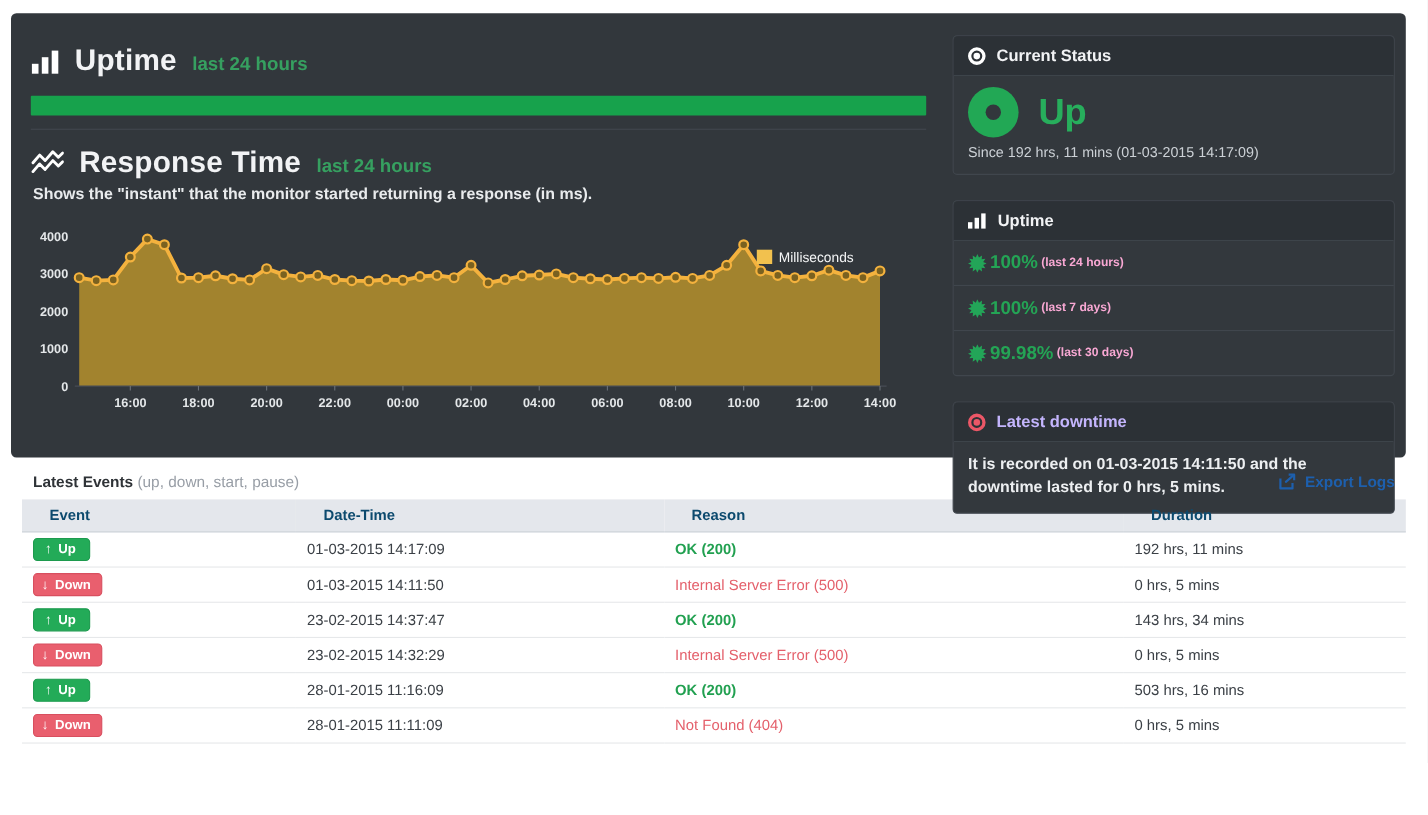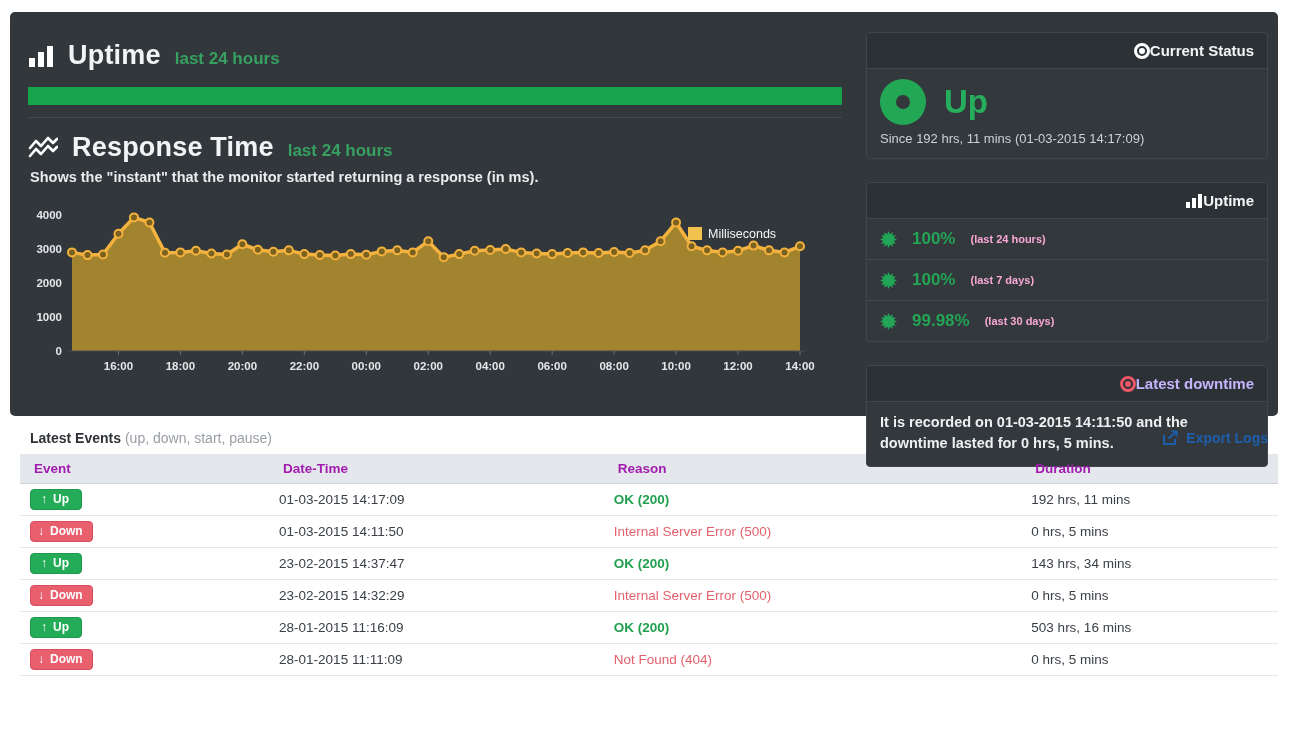--- a/index.html
+++ b/index.html
@@ -20,35 +20,35 @@
   .uptime-bar { margin:16px 0 0 0; height:18px; background:#17a24c; border-radius:1px; }
   .divider { border:none; border-top:1px solid #42484f; margin:12px 0 14px 0; }
 
   .chart-desc { color:#e9ebed; font-size:14.5px; font-weight:bold; margin:6px 0 18px 2px; }
 
   .chart-wrap { margin-top:14px; }
   .chart-wrap text { font-family:"Liberation Sans", sans-serif; }
 
   
   .panel { border:1px solid #40464d; border-radius:4px; background:#33383d; margin-bottom:23px; }
-  .panel-header { display:flex; align-items:center; padding:9px 13px;
+  .panel-header { display:flex; align-items:center; gap:10px; padding:9px 13px;
                   background:#2c3136; border-bottom:1px solid #40464d;
-                  border-radius:4px 4px 0 0;justify-content:flex-end; }
+                  border-radius:4px 4px 0 0; }
   .panel-header .ph-title { font-size:15px; font-weight:bold; color:#f2f3f5; }
   .panel-header.red .ph-title { color:#c4b5fd; }
 
   .status-body { padding:10px 13px 12px 13px; }
   .status-line { display:flex; align-items:center; gap:18px; }
   .big-dot { width:46px; height:46px; border-radius:50%; background:#22a855; position:relative; }
   .big-dot::after { content:""; position:absolute; left:16px; top:16px; width:14px; height:14px;
                     border-radius:50%; background:#32373c; }
   .status-word { color:#27ae5c; font-size:33px; font-weight:bold; }
   .since-text { color:#ccd1d6; font-size:13px; margin-top:6px; }
 
-  .uptime-row { display:flex; align-items:center; gap:15px; padding:10px 13px;
+  .uptime-row { display:flex; align-items:center; gap:3px; padding:10px 13px;
                 border-bottom:1px solid #40464d; }
   .uptime-row:last-child { border-bottom:none; }
   .uptime-pct { color:#24a455; font-size:17px; font-weight:bold; }
   .uptime-range { color:#f9a8d4; font-size:11px; font-weight:bold; }
 
   .downtime-body { padding:10px 13px 12px 13px; color:#edeff1; font-size:14.5px;
                    line-height:1.45; font-weight:bold; }
 
   .dot-icon { width:16px; height:16px; border-radius:50%; border:3px solid #ffffff;
               position:relative; background:#2c3136; }
@@ -60,22 +60,22 @@
   
   .events-section { padding:14px 20px 0 20px; }
   .events-bar { display:flex; justify-content:space-between; align-items:center; padding:0 10px 8px 10px; }
   .events-title { font-size:14px; color:#2f3337; }
   .events-title b { font-weight:bold; }
   .events-title .suffix { color:#989ea6; font-weight:normal; }
   .export-link { display:flex; align-items:center; gap:7px; color:#1d5fad;
                  font-size:14px; font-weight:bold; text-decoration:none; cursor:pointer; }
 
   table.events { width:100%; border-collapse:collapse; }
-  table.events th { background:#e4e7ec; text-align:left; font-size:13.5px; color:#a21caf;
-                    padding:7px 14px; font-weight:bold; border-bottom:1px solid #ced3d9; }
+  table.events th { background:#e4e7ec; text-align:left; font-size:13.5px; color:#0c4a6e;
+                    padding:7px 25px; font-weight:bold; border-bottom:1px solid #ced3d9; }
   table.events td { padding:5px 10px; font-size:13.5px; color:#3b4046;
                     border-bottom:1px solid #e6e8ea; height:29px; }
   .badge { display:inline-flex; align-items:center; gap:6px; min-width:52px; justify-content:center;
            padding:2px 9px 3px 7px; border-radius:4px; color:#fff;
            font-size:12px; font-weight:bold; }
   .badge.up { background:#23ab58; border:1px solid #1d9a4e; }
   .badge.down { background:#e95f6e; border:1px solid #d84f5f; }
   .reason-ok { color:#21a050; font-weight:bold; }
   .reason-err { color:#e4606b; font-weight:normal; }
 

